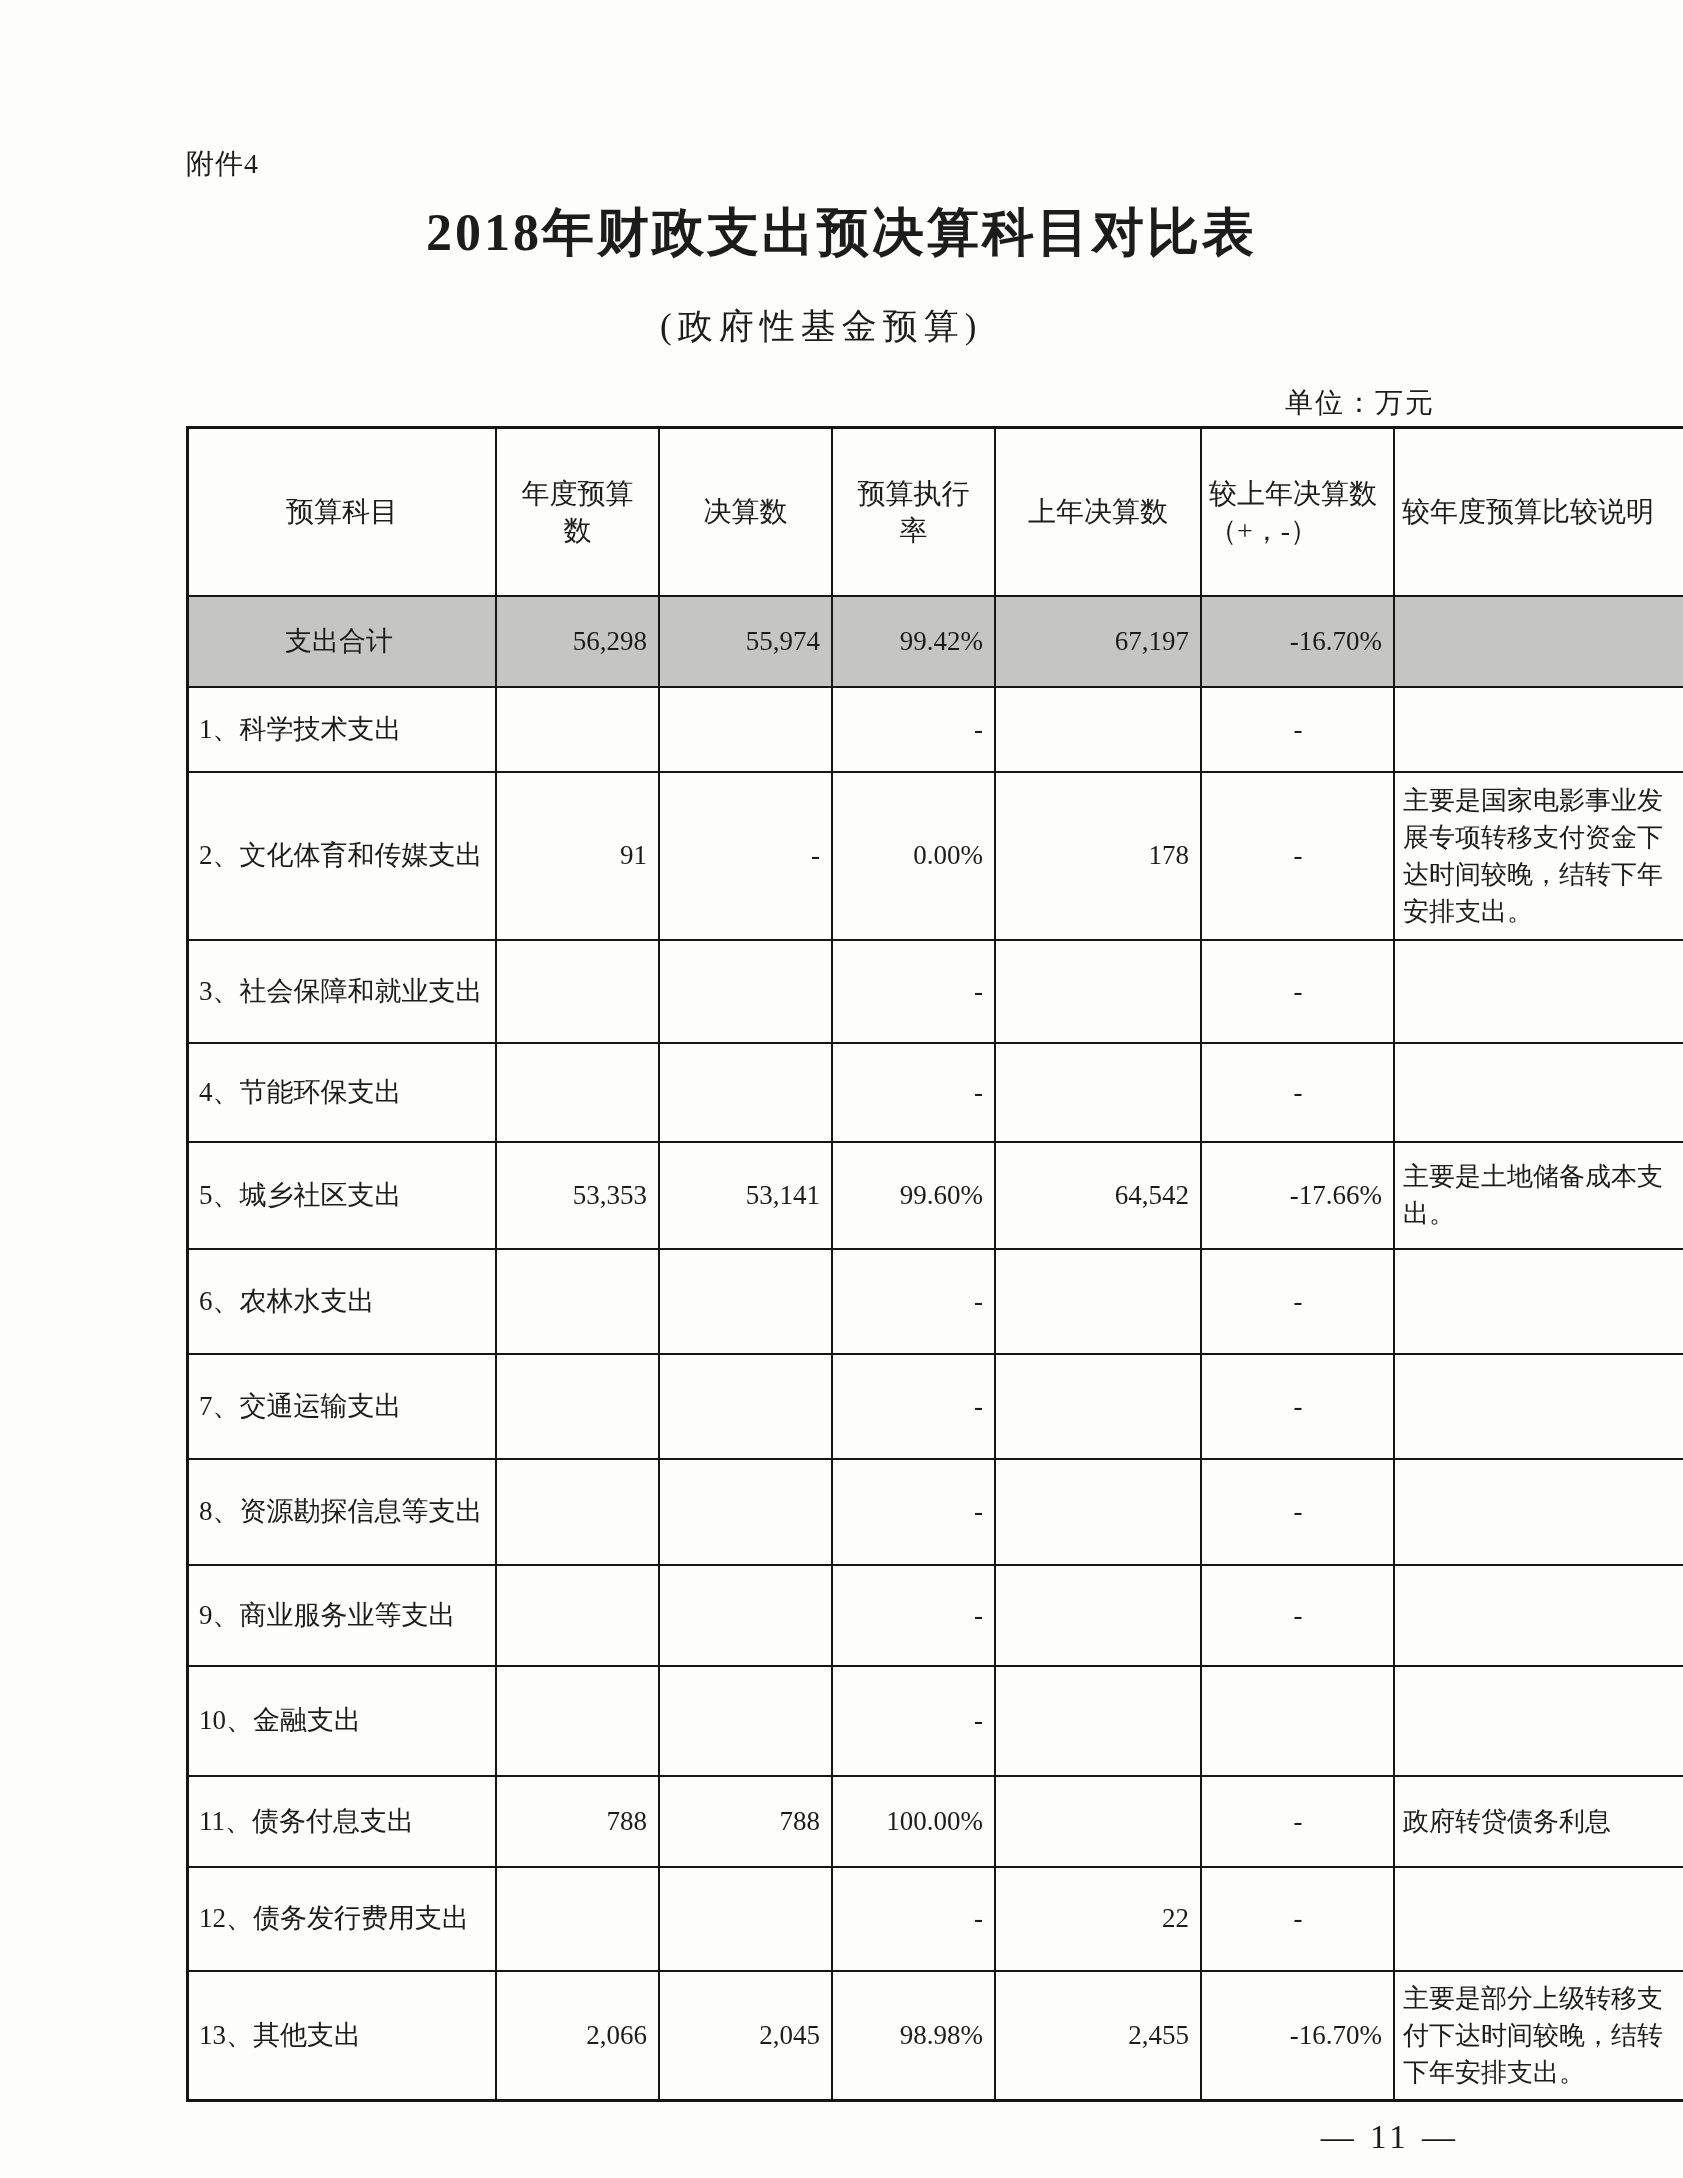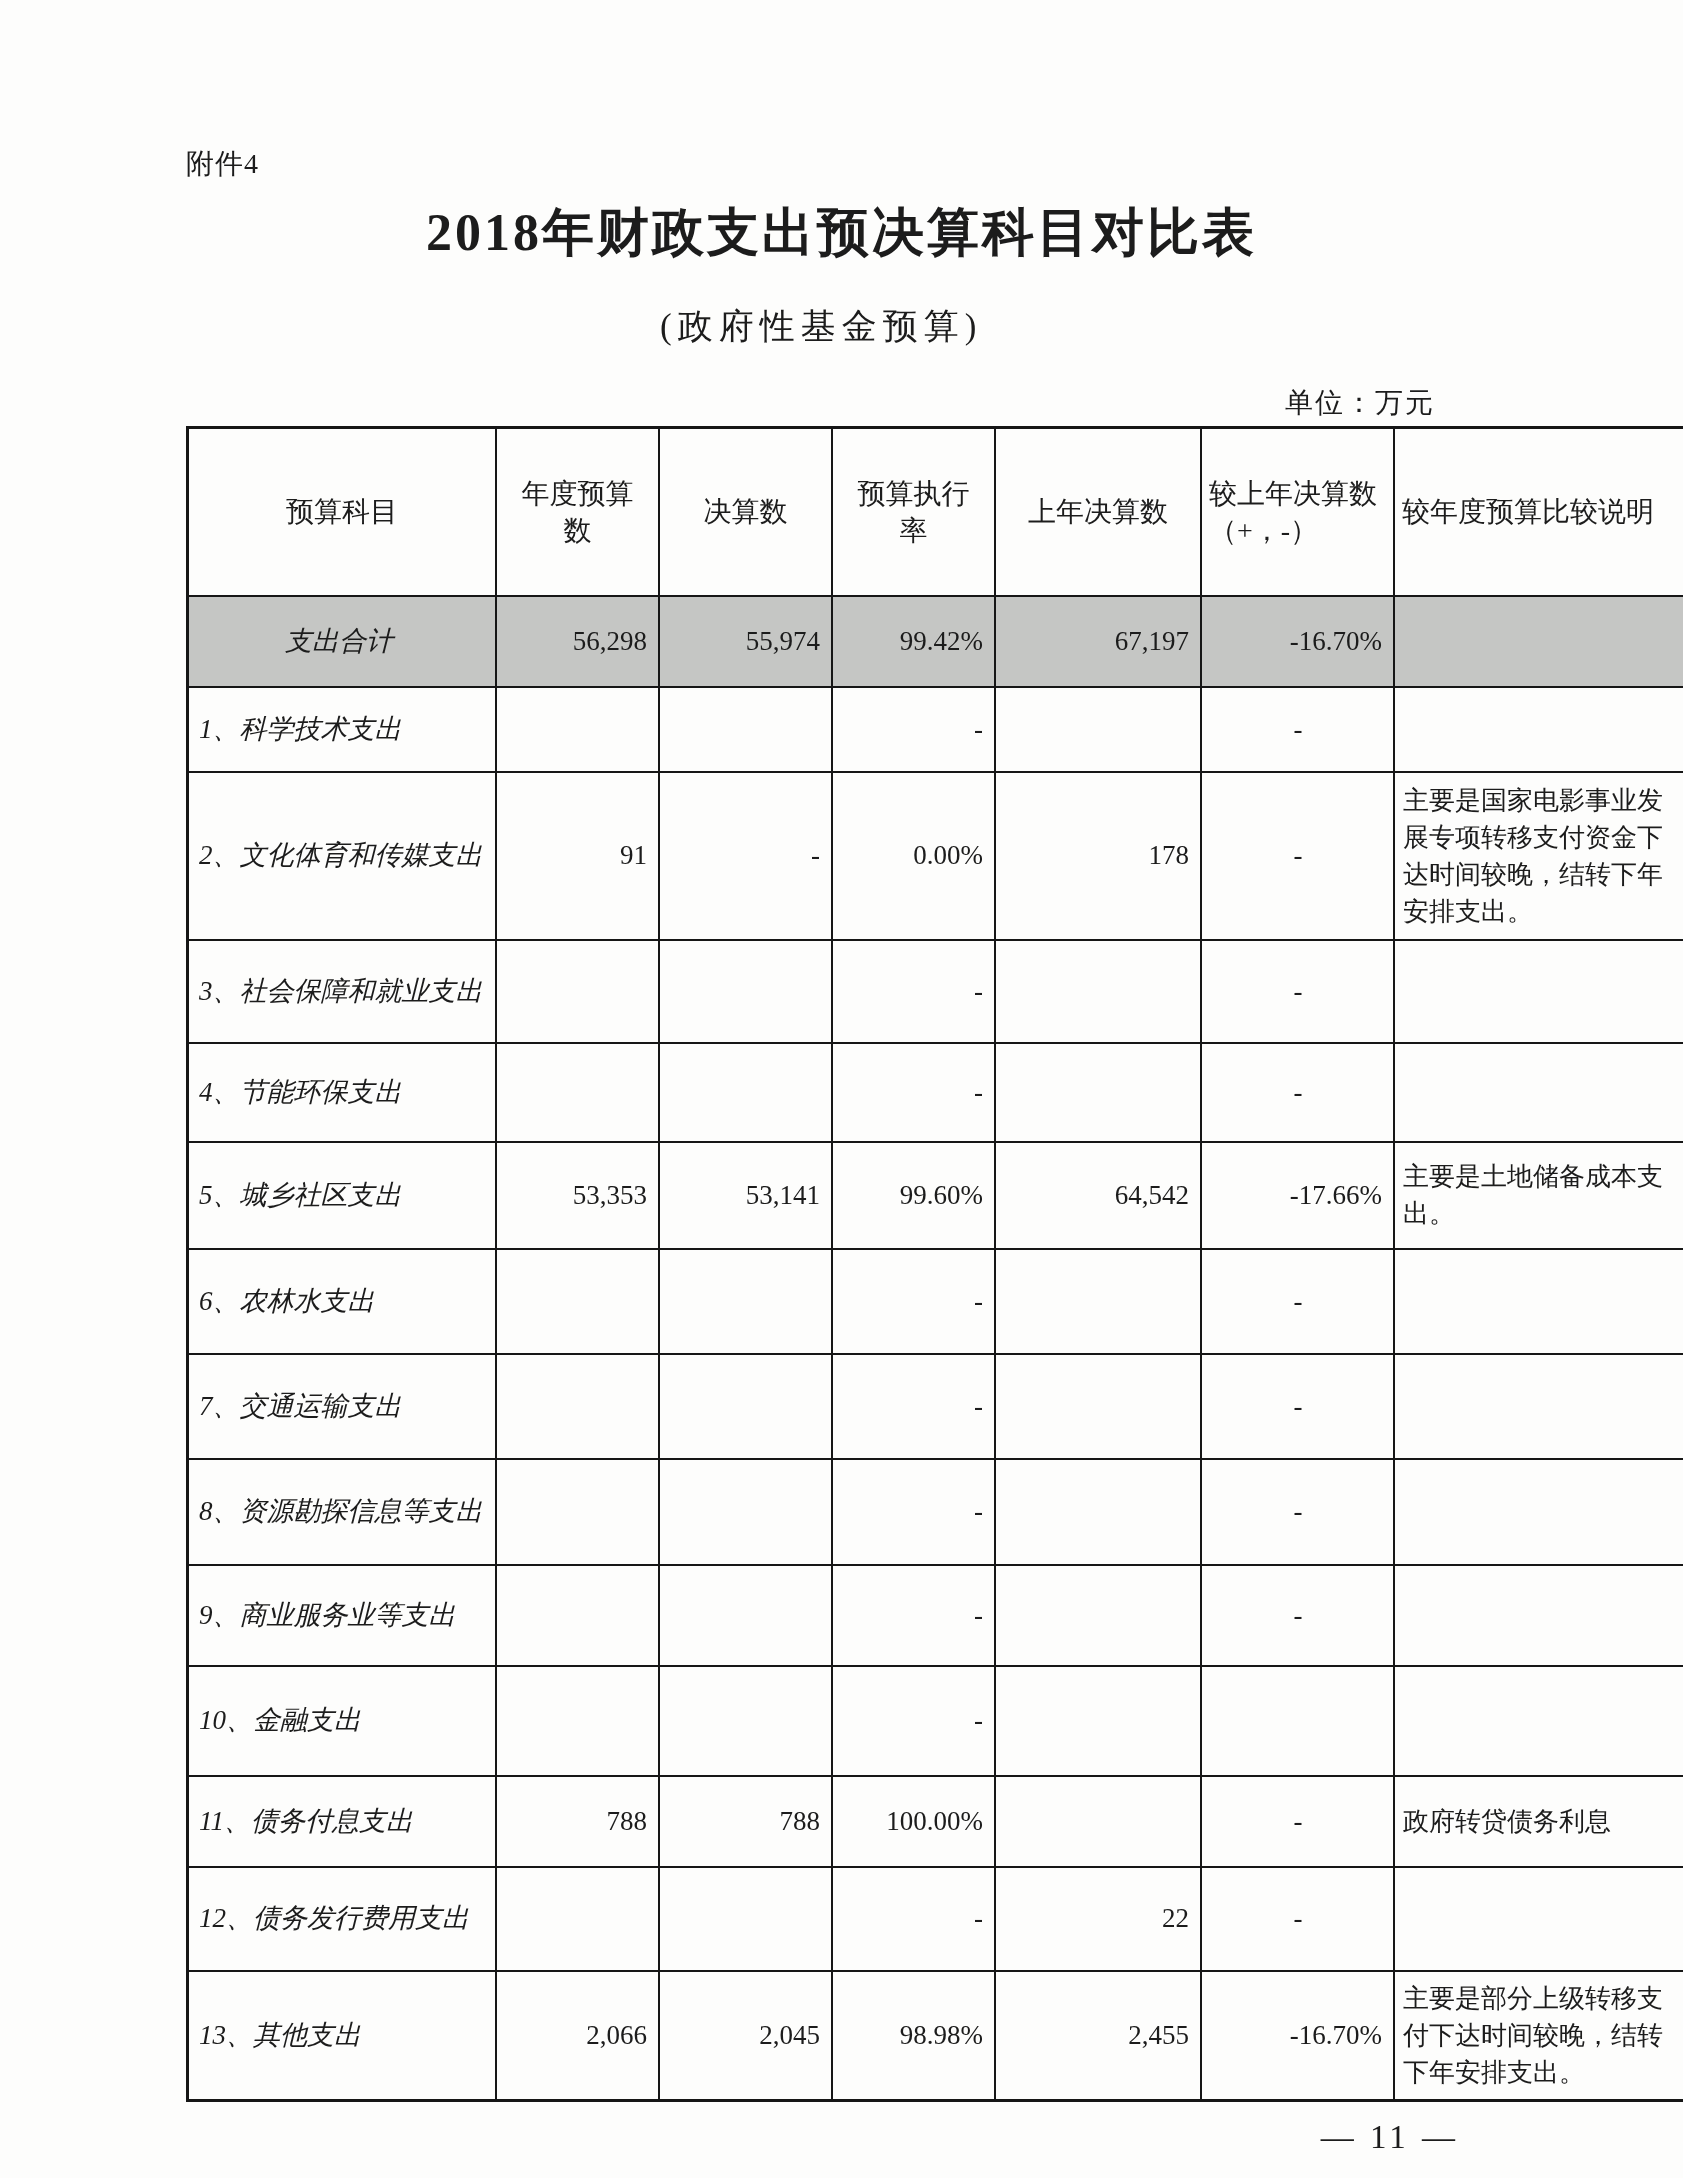--- a/index.html
+++ b/index.html
@@ -39,21 +39,21 @@
     border:2px solid #161616;
     font-size:27px;line-height:37px;
     vertical-align:middle;
     overflow:hidden;
     font-weight:normal;
     word-break:break-all;
   }
   thead tr{height:168px;}
   th{font-size:28px;text-align:center;padding:0 14px;}
   th.h5,th.h6{text-align:left;padding:0 7px;}
-  td.c0{text-align:left;padding:2px 6px 2px 10px;font-style:italic;}
+  td.c0{text-align:left;padding:2px 6px 2px 10px;}
   td.c1,td.c2,td.c3,td.c4,td.c5{text-align:right;padding-right:11px;}
   td.c6{text-align:left;padding:4px 8px;font-size:26px;line-height:37px;}
   td.dash-center{text-align:center;padding-right:0;}
   tr.total td{background:#c5c6c4;}
   tr.total td.c0{text-align:center;padding-left:0;}
   .page-num{
     position:absolute;right:224px;top:2119px;
     font-size:33px;letter-spacing:4px;
   }
 </style>

